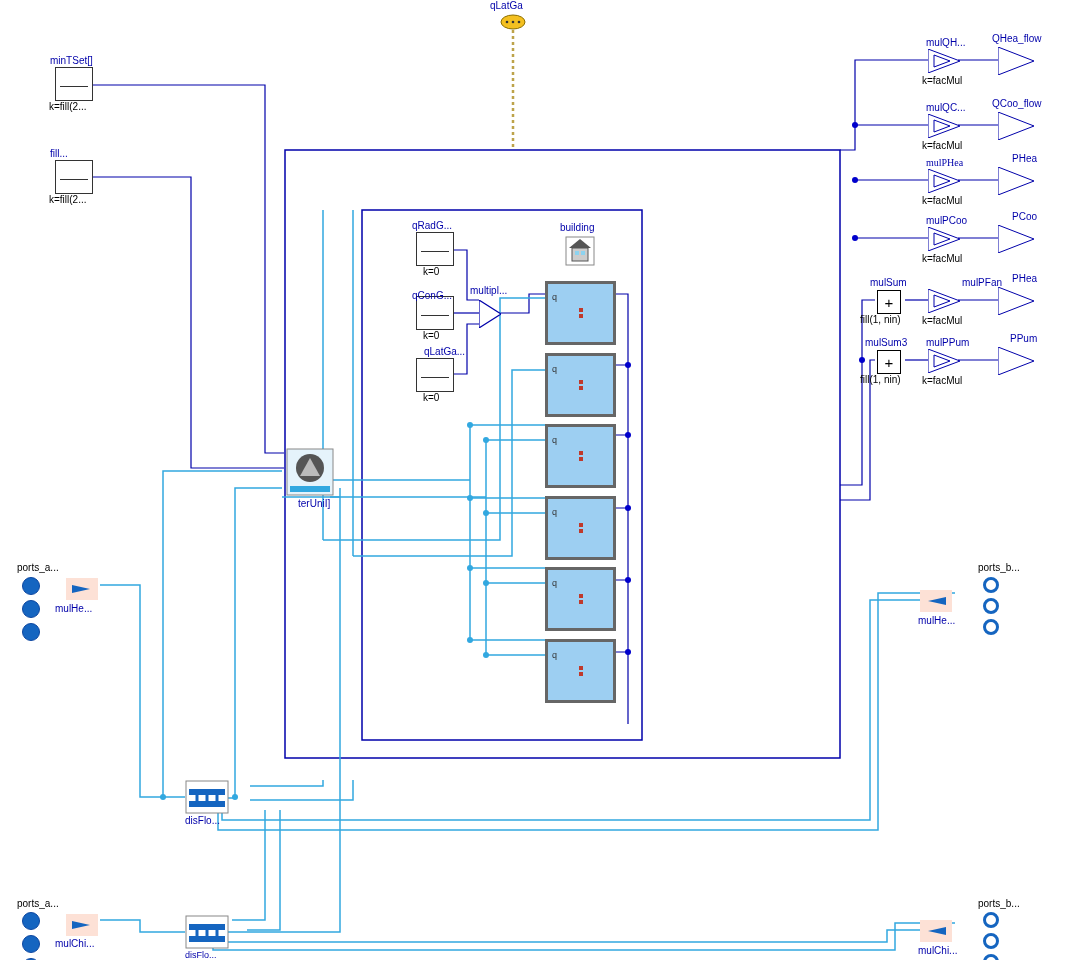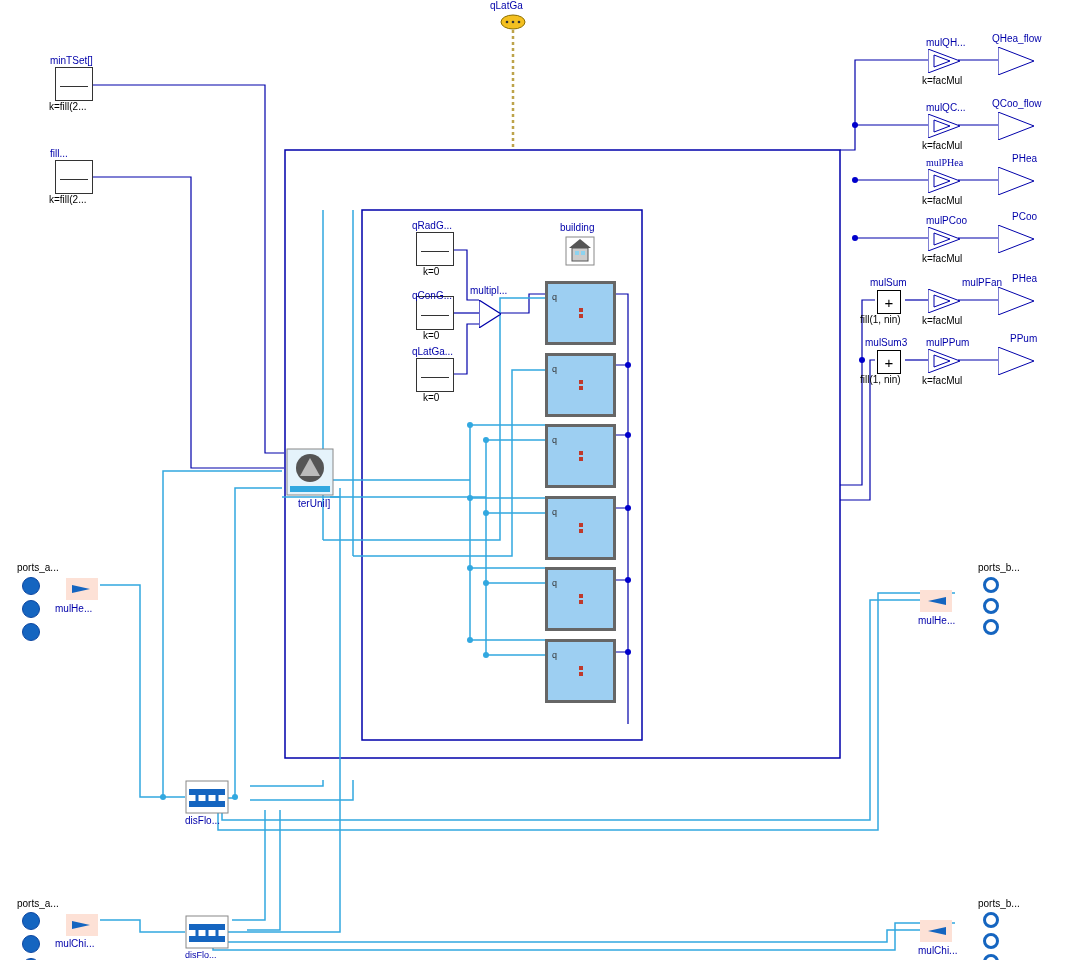--- a/index.html
+++ b/index.html
@@ -145,21 +145,21 @@
 
 <div class="param-block" style="left:416px;top:296px;">
       <div class="modelica-icon"></div>
     </div>
 <div class="label" style="left:412px;top:290px;">qConG...</div>
 <div class="label black" style="left:423px;top:330px;">k=0</div>
 
 <div class="param-block" style="left:416px;top:358px;">
       <div class="modelica-icon"></div>
     </div>
-<div class="label" style="left:412px;top:346px;">qLatGa...</div>
+<div class="label" style="left:424px;top:346px;">qLatGa...</div>
 <div class="label black" style="left:423px;top:392px;">k=0</div>
 
 <div style="position:absolute;left:479px;top:300px;">
   <svg width="22" height="28">
         <polygon points="0,0 22,14 0,28" fill="#fff" stroke="#0000aa" stroke-width="1.2"></polygon>
       </svg>
 </div>
 <div class="label" style="left:470px;top:285px;">multipl...</div>
 
 <div class="building-icon" style="left:565px;top:236px;">

